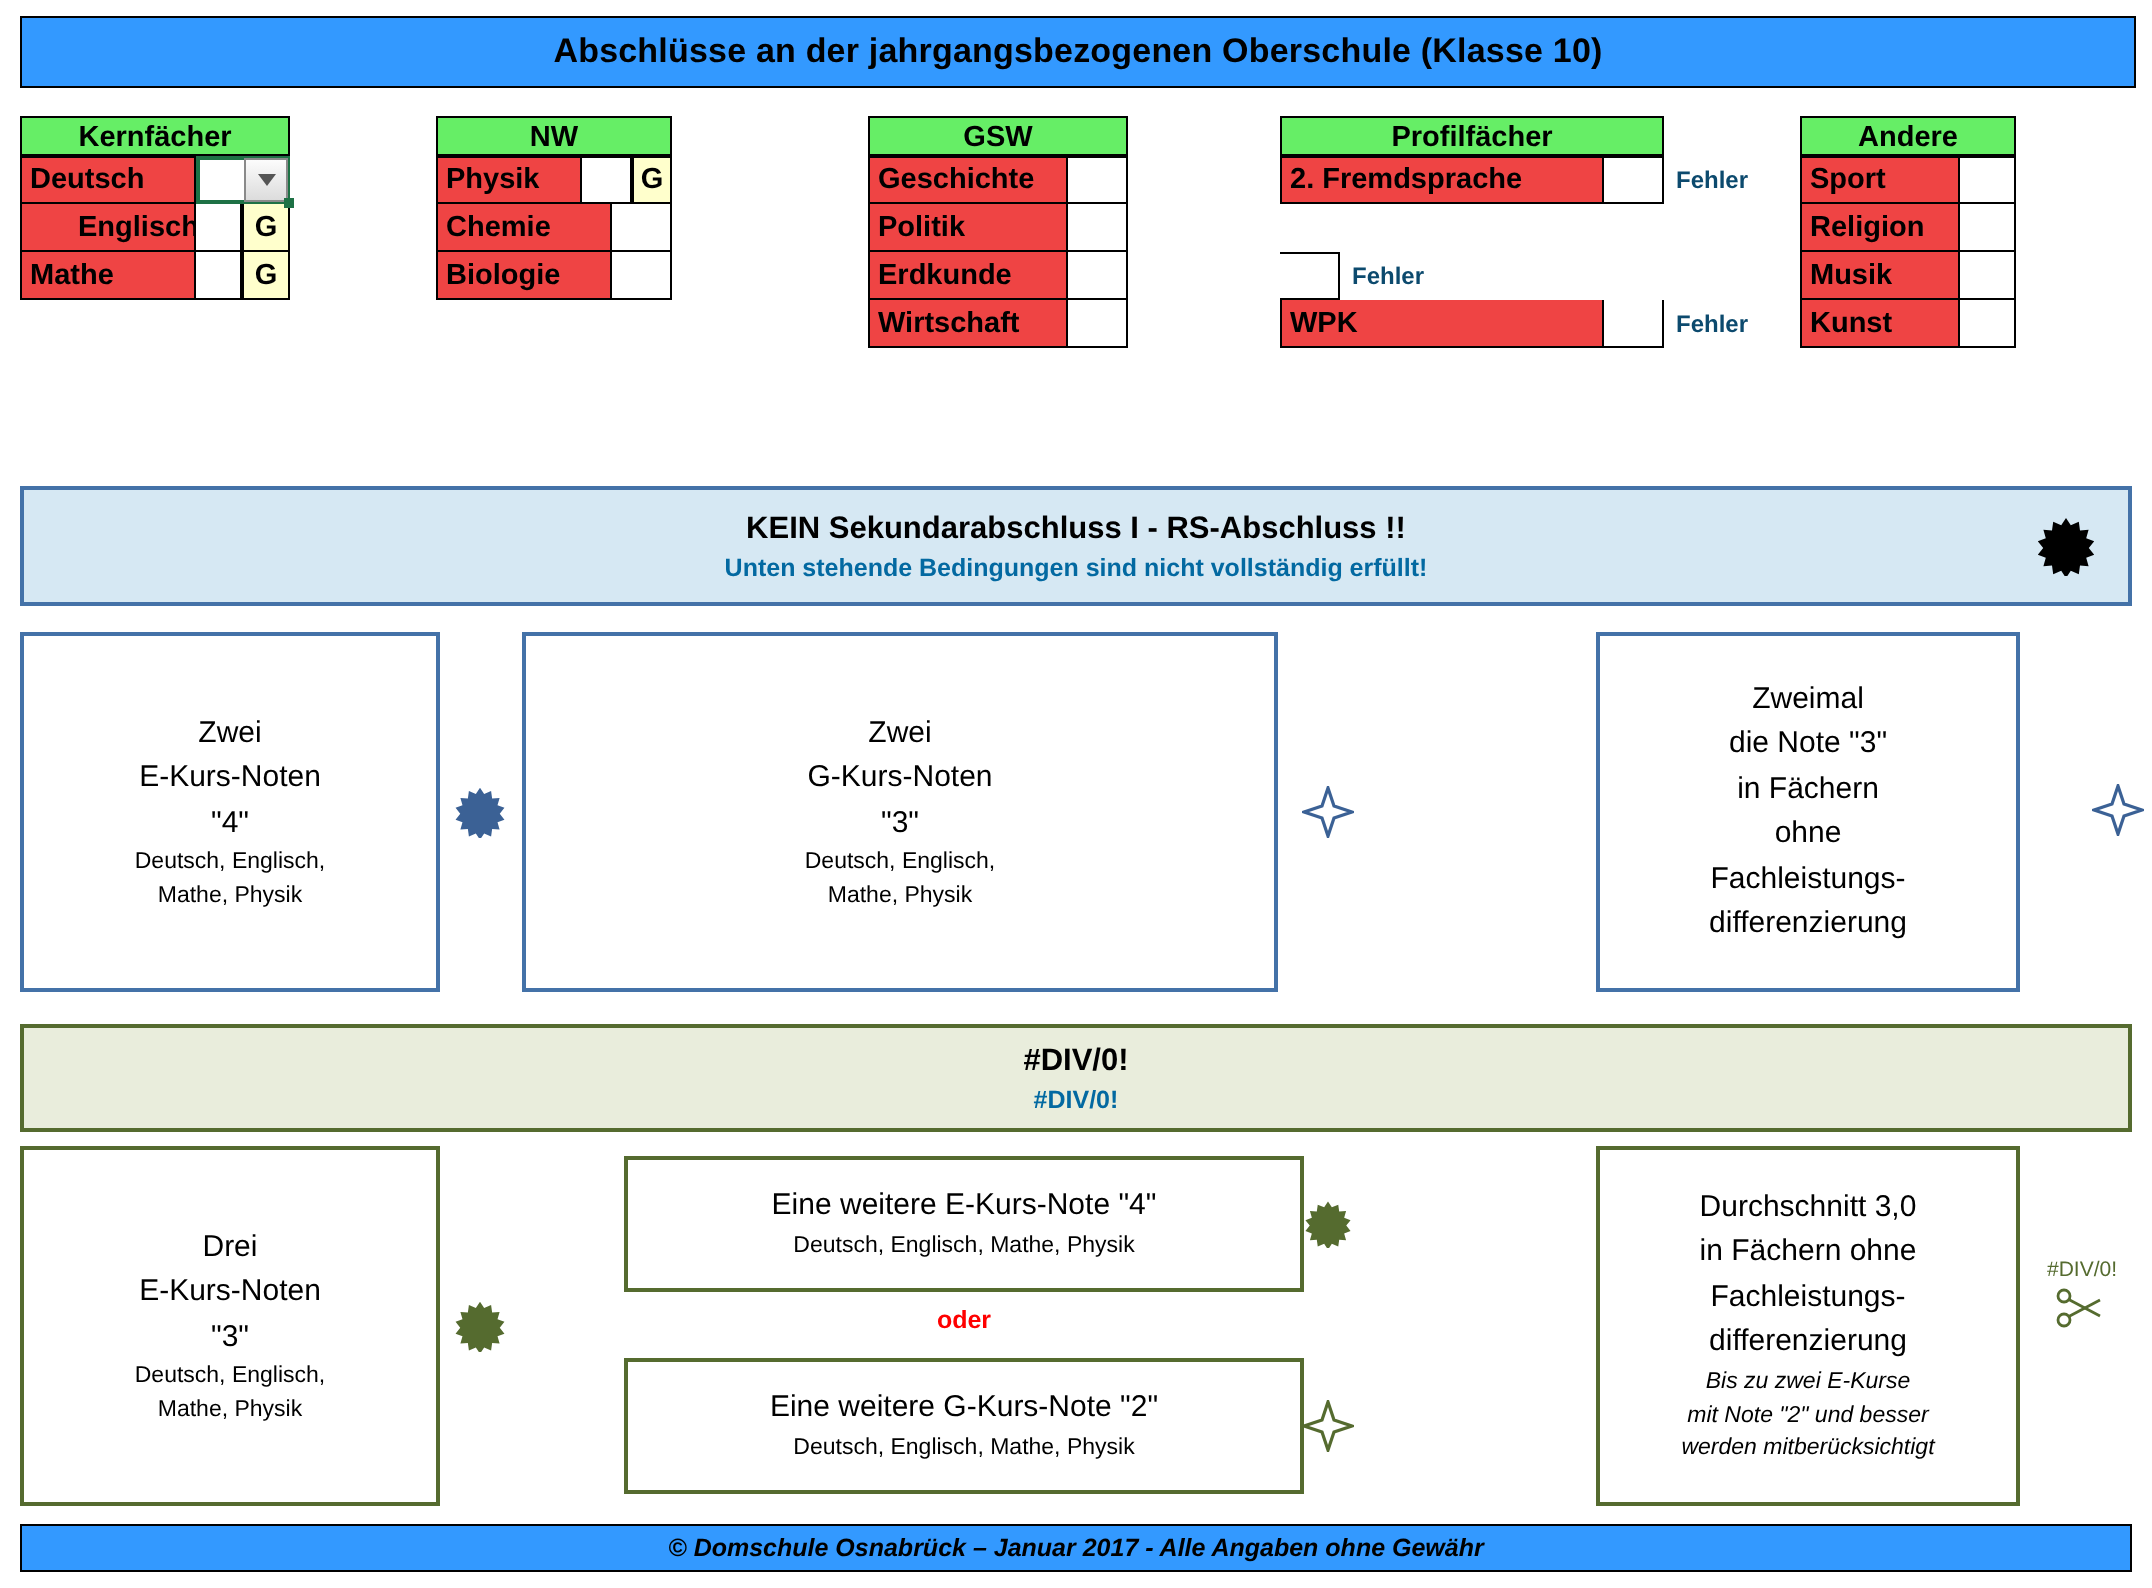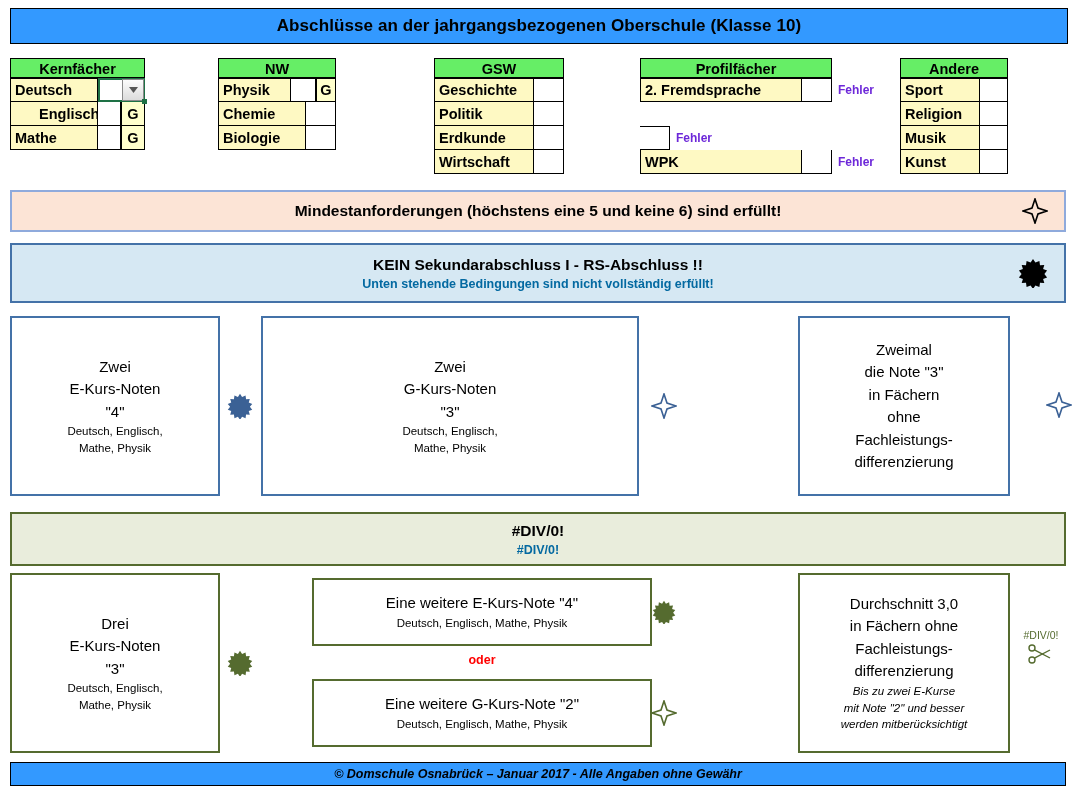--- a/index.html
+++ b/index.html
@@ -57,21 +57,21 @@
     height: 24px;
     box-sizing: border-box;
   }
   .cell-name {
     border: 1px solid #000000;
     border-top: none;
     box-sizing: border-box;
     padding-left: 4px;
     display: flex;
     align-items: center;
-    background: #fef9c3;
+    background: #ef4444;
     font-size: 14.5px;
     font-weight: bold;
     white-space: nowrap;
   }
   .cell-grade {
     border: 1px solid #000000;
     border-top: none;
     border-left: none;
     box-sizing: border-box;
     background: #ffffff;
@@ -90,21 +90,21 @@
     justify-content: center;
     font-size: 14.5px;
     font-weight: bold;
   }
   .cell-error {
     width: 58px;
     display: flex;
     align-items: center;
     justify-content: flex-start;
     padding-left: 6px;
-    color: #6d28d9;
+    color: #0c4a6e;
     font-size: 12px;
     font-weight: bold;
     box-sizing: border-box;
   }
   .spacer-h { height: 24px; }
 
   
   .cell-selected {
     position: relative;
     outline: 2px solid #1E7145;
@@ -352,28 +352,20 @@
     <div class="subj-row">
       <div class="cell-name" style="width:80px;">Musik</div>
       <div class="cell-grade" style="width:28px;"></div>
     </div>
     <div class="subj-row">
       <div class="cell-name" style="width:80px;">Kunst</div>
       <div class="cell-grade" style="width:28px;"></div>
     </div>
   </div>
 
-  <div class="banner banner-peach">
-    <span class="banner-title">Mindestanforderungen (höchstens eine 5 und keine 6) sind erfüllt!</span>
-    <span class="banner-marker">
-      <svg width="26" height="26" viewBox="0 0 26 26">
-        <polygon points="13,1 16,10 25,13 16,16 13,25 10,16 1,13 10,10" fill="none" stroke="#000000" stroke-width="1.6"></polygon>
-      </svg>
-    </span>
-  </div>
 
   <div class="banner banner-blue">
     <span class="banner-title">KEIN Sekundarabschluss I - RS-Abschluss !!</span>
     <span class="banner-sub">Unten stehende Bedingungen sind nicht vollständig erfüllt!</span>
     <span class="banner-marker">
       <svg width="30" height="30" viewBox="0 0 30 30">
         <polygon fill="#000000" points="15,1 17.4,4.6 21.4,2.9 22,7.2 26.3,6.9 25.1,11.1 29.1,12.6 26.4,16 29.1,19.4 25.1,20.9 26.3,25.1 22,24.8 21.4,29.1 17.4,27.4 15,31 12.6,27.4 8.6,29.1 8,24.8 3.7,25.1 4.9,20.9 0.9,19.4 3.6,16 0.9,12.6 4.9,11.1 3.7,6.9 8,7.2 8.6,2.9 12.6,4.6"></polygon>
       </svg>
     </span>
   </div>

